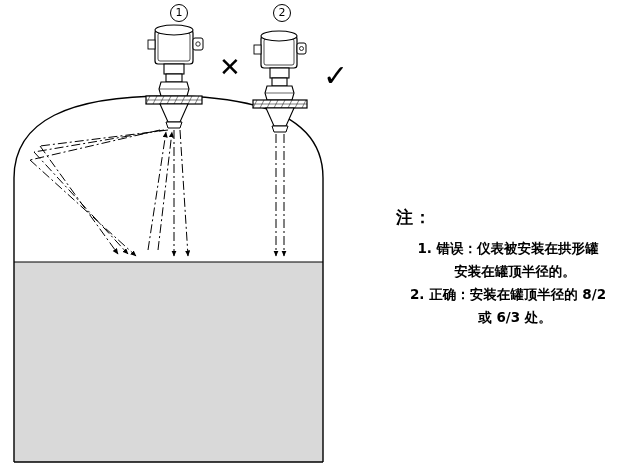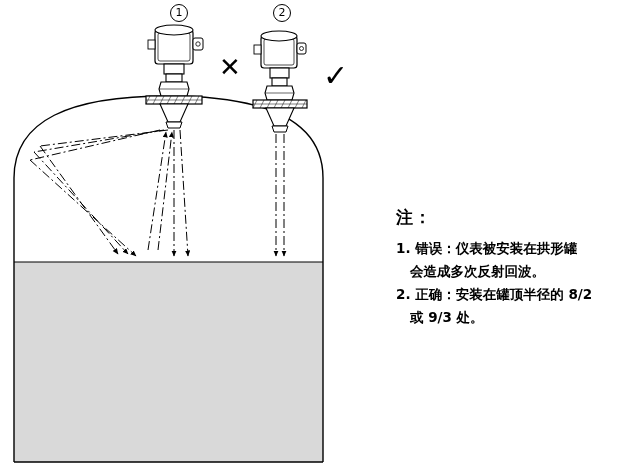--- a/index.html
+++ b/index.html
@@ -25,20 +25,21 @@
     font-weight:bold;
     letter-spacing:1px;
     margin-bottom:8px;
     font-family:"DejaVu Sans","Liberation Sans",sans-serif;
   }
   .note-line{
     font-size:13.5px;
     line-height:22px;
     font-family:"DejaVu Sans","Liberation Sans",sans-serif;
     font-weight:bold;
+    text-align:center;
   }
   .note-para{margin-bottom:1px;}
   .indent{display:block;text-indent:14px;}
   .circle-num{
     position:absolute;
     width:16px;height:16px;
     border:1px solid #000;
     border-radius:50%;
     font-size:11px;
     line-height:15px;
@@ -170,18 +171,18 @@
 
   <div class="circle-num" id="num1">1</div>
   <div class="circle-num" id="num2">2</div>
 
   <div class="mark" id="mark-x">✕</div>
   <div class="mark" id="mark-v">✓</div>
 
   <div class="note-block">
     <div class="note-title">注：</div>
     <div class="note-line note-para">1. 错误：仪表被安装在拱形罐</div>
-    <div class="note-line note-para indent">会造成多次反射回波。</div>
+    <div class="note-line note-para indent">安装在罐顶半径的。</div>
     <div class="note-line note-para">2. 正确：安装在罐顶半径的 8/2</div>
-    <div class="note-line note-para indent">或 9/3 处。</div>
+    <div class="note-line note-para indent">或 6/3 处。</div>
   </div>
 
 </div>
 
 </body></html>

